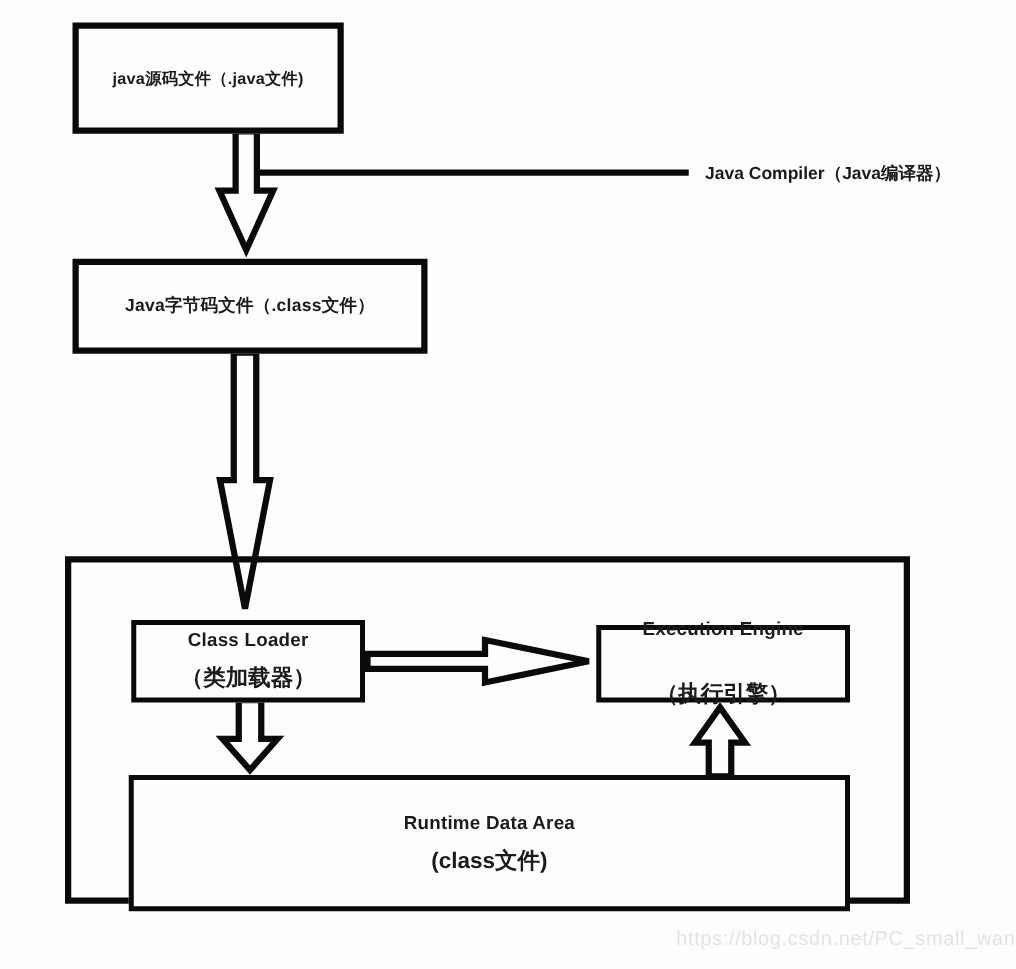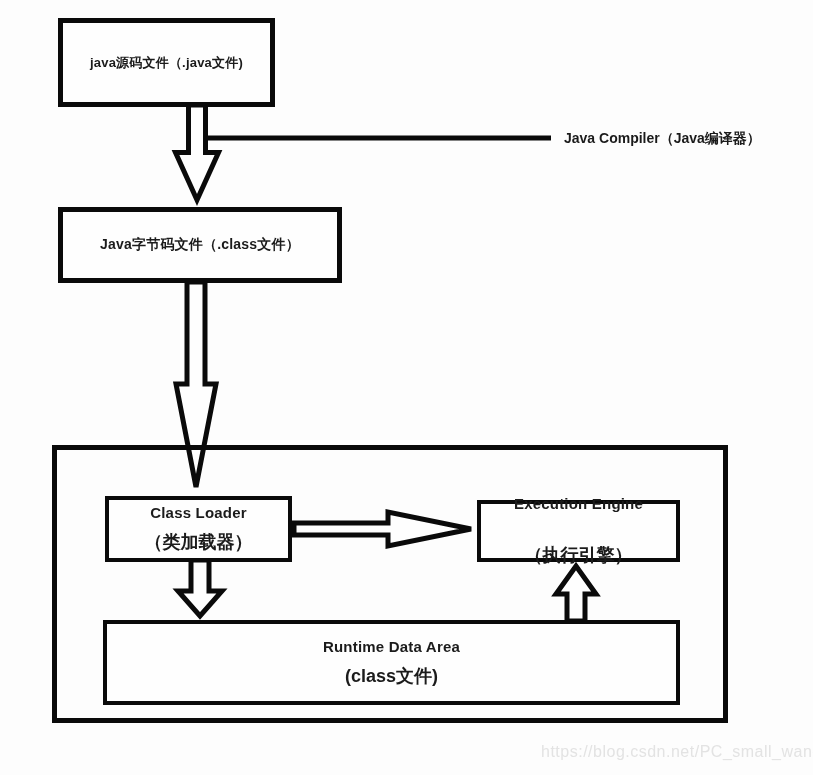--- a/index.html
+++ b/index.html
@@ -41,21 +41,21 @@
   .box-bytecode .line1 { font-size: 14px; }
   .jvm-container {
     position: absolute;
     left: 52px; top: 445px;
     width: 676px; height: 278px;
     border: 5px solid #0a0a0a;
     background: transparent;
   }
   .box-class-loader     { left: 105px; top: 496px; width: 187px; height: 66px; border-width: 4px; }
   .box-execution-engine { left: 477px; top: 500px; width: 203px; height: 62px; border-width: 4px; gap: 22px; }
-  .box-runtime          { left: 103px; top: 620px; width: 577px; height: 85px; border-width: 4px; }
+  .box-runtime          { left: 103px; top: 620px; width: 577px; height: 109px; border-width: 4px; }
   .compiler-label {
     position: absolute;
     left: 564px; top: 130px;
     font-size: 14px;
     font-weight: bold;
     color: #1b1b1b;
     white-space: nowrap;
   }
   .watermark {
     position: absolute;

